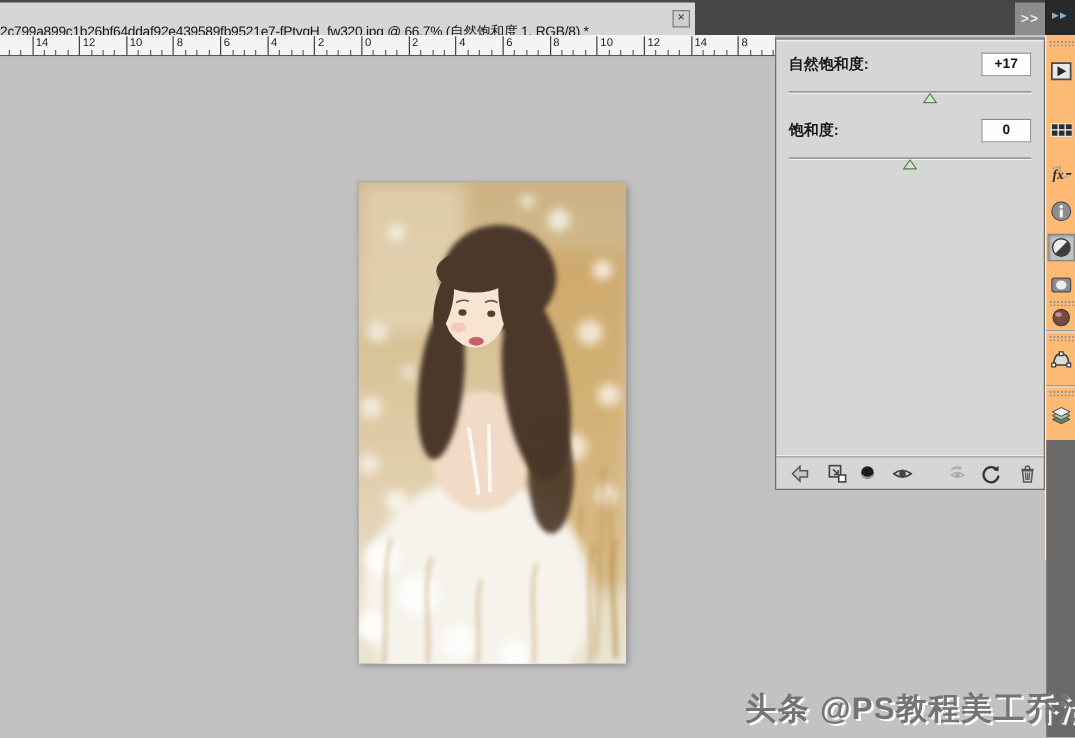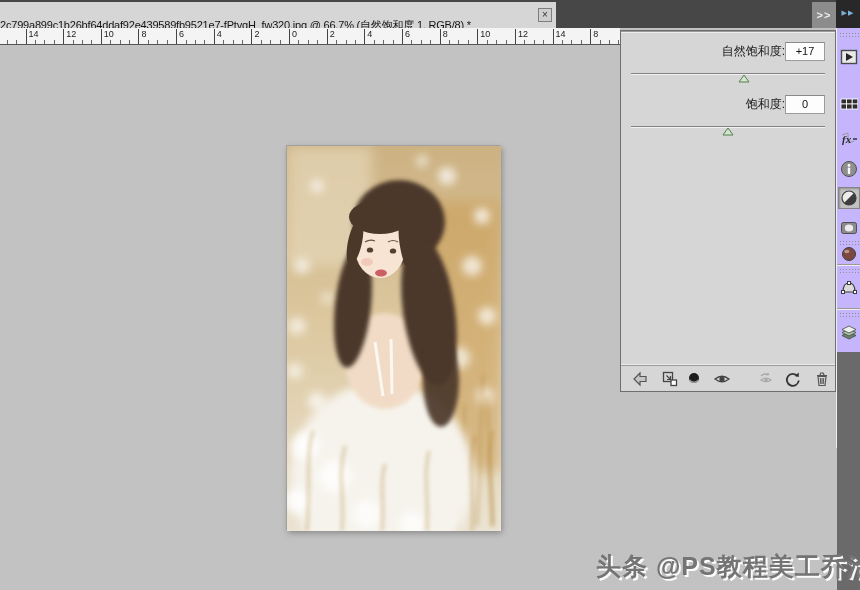--- a/index.html
+++ b/index.html
@@ -44,34 +44,34 @@
   .ptab.small { width:28px; }
   .ptab.active { background:#d6d6d6; width:44px; border-right:1px solid #777;
     border-left:1px solid #777; color:#111; }
   .ptab.trunc { width:26px; }
   .ptabs-icons { margin-left:auto; display:flex; align-items:center; gap:4px; padding-right:4px;
     color:#3c3c3c; font-size:8px; }
   .ptabs-icons .bar { color:#666; font-size:10px; }
   .pbody { flex:1; display:flex; flex-direction:column; padding:0; position:relative; }
   .ptitle { font-size:12px; color:#1a1a1a; padding:9px 8px 7px 8px; }
   .pdivider { height:1px; background:#9a9a9a; box-shadow:0 1px 0 #ededed; margin:0; }
-  .ctl-row { display:flex; align-items:center; justify-content:flex-end; padding:10px 10px 2px 10px; }
+  .ctl-row { display:flex; align-items:center; justify-content:space-between; padding:10px 10px 2px 10px;font-weight:bold; }
   .ctl-label { font-size:12px; color:#1a1a1a; }
   .ctl-value { width:40px; height:19px; background:#fdfdfd; border:1px solid #9c9c9c;
     border-top-color:#8a8a8a; font-size:11px; color:#111; text-align:center; line-height:17px; }
   .slider { position:relative; height:16px; margin:6px 10px 0 10px; }
   .slider .groove { position:absolute; left:0; right:0; top:4px; height:1px; background:#828282;
     box-shadow:0 1px 0 #f2f2f2; }
   .slider .thumb { position:absolute; top:5px; transform:translateX(-50%); }
   .pspacer { flex:1; }
   .pfooter { position:relative; height:26px; border-top:1px solid #9a9a9a; box-shadow:0 -1px 0 #ececec; }
   .picon { position:absolute; top:4px; width:18px; height:18px; }
 
   
-  .dock { position:absolute; left:836px; top:28px; width:24px; height:420px; background:#c4b5fd;
+  .dock { position:absolute; left:836px; top:28px; width:24px; height:420px; background:#fdba74;
     border-left:1px solid #efefef; }
   .dock .grip { position:absolute; left:2px; width:20px; height:5px;
     background-image:radial-gradient(#8e8e8e 32%, transparent 34%); background-size:3px 3px; }
   .dock .sep { position:absolute; left:0; width:24px; height:1px; background:#9a9a9a; box-shadow:0 1px 0 #eee; }
   .dicon { position:absolute; left:3px; width:18px; height:18px; }
   .dicon.pressed { left:1px; width:22px; height:22px; background:#c2c2c2; border:1px solid #858585;
     box-shadow:inset 1px 1px 2px rgba(0,0,0,.25); padding:1px; }
   .dock-dark { position:absolute; left:0; top:324px; width:24px; height:238px; background:#6a6a6a; }
 
   

